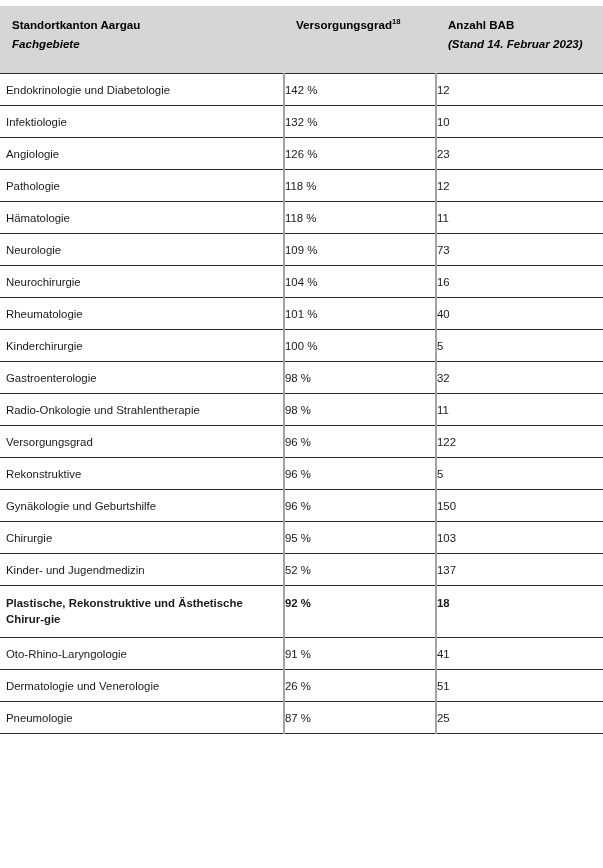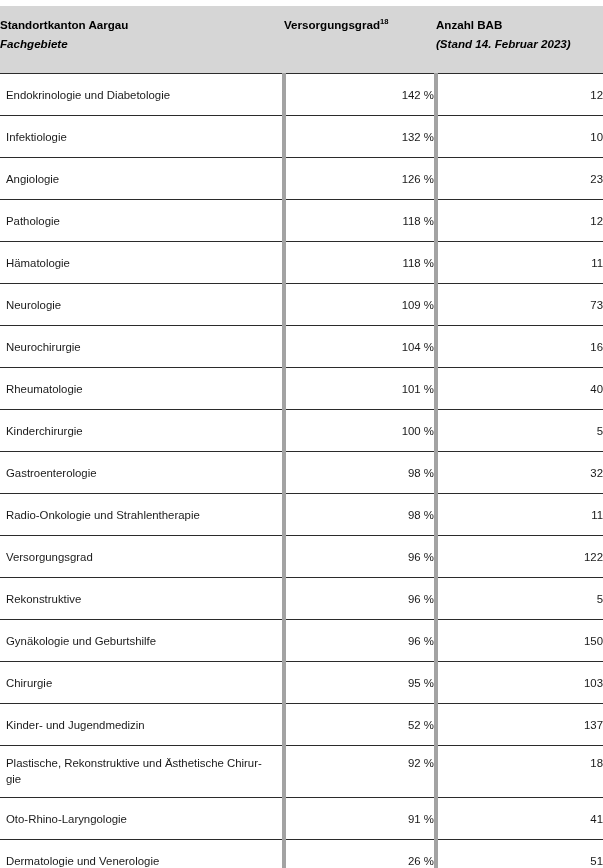--- a/index.html
+++ b/index.html
@@ -56,66 +56,66 @@
   table.data-table col.c-count  { width: 167px; }
 
   
   thead td {
     background: #d6d6d6;
     border: none;
     padding: 0;
     vertical-align: top;
   }
   .head-cell {
-    padding: 9px 10px 11px 0;
+    padding: 9px 10px 11px 12px;
     font-weight: bold;
     font-size: 11.6px;
     line-height: 19px;
     color: #000000;
   }
   .head-cell .l2 { display: block; font-style: italic; }
   .head-cell sup {
     font-size: 7.6px;
     vertical-align: super;
     line-height: 0;
     font-weight: bold;
   }
   .head-spacer td {
     background: #d6d6d6;
     height: 9px;
     padding: 0;
     border: none;
   }
 
   
-  tbody tr { height: 42px; }
+  tbody tr { height: 32px; }
 
   tbody td {
     border-bottom: 1px solid #2b2b2b;
     padding: 0;
     vertical-align: middle;
     background: #ffffff;
   }
   tbody tr:first-child td { border-top: 1px solid #2b2b2b; }
 
   tbody td.col-field {
     padding: 0 8px 0 6px;
     text-align: left;
     line-height: 16px;
   }
   tbody td.col-degree,
   tbody td.col-count {
-    text-align: right;
-    border-left: 4px solid #a3a3a3;
+    text-align: left;
+    border-left: 2px solid #a3a3a3;
     line-height: 16px;
   }
 
   
   tbody tr.row-tall { height: 52px; }
-  tbody tr.row-tall td { vertical-align: top; }
+  tbody tr.row-tall td { vertical-align: top; font-weight: bold; }
   tbody tr.row-tall td.col-field  { padding-top: 9px; }
   tbody tr.row-tall td.col-degree,
   tbody tr.row-tall td.col-count  { padding-top: 9px; }
 
   .cell-text { display: block; }
 </style>
 </head>
 <body>
 
 <div class="page">

